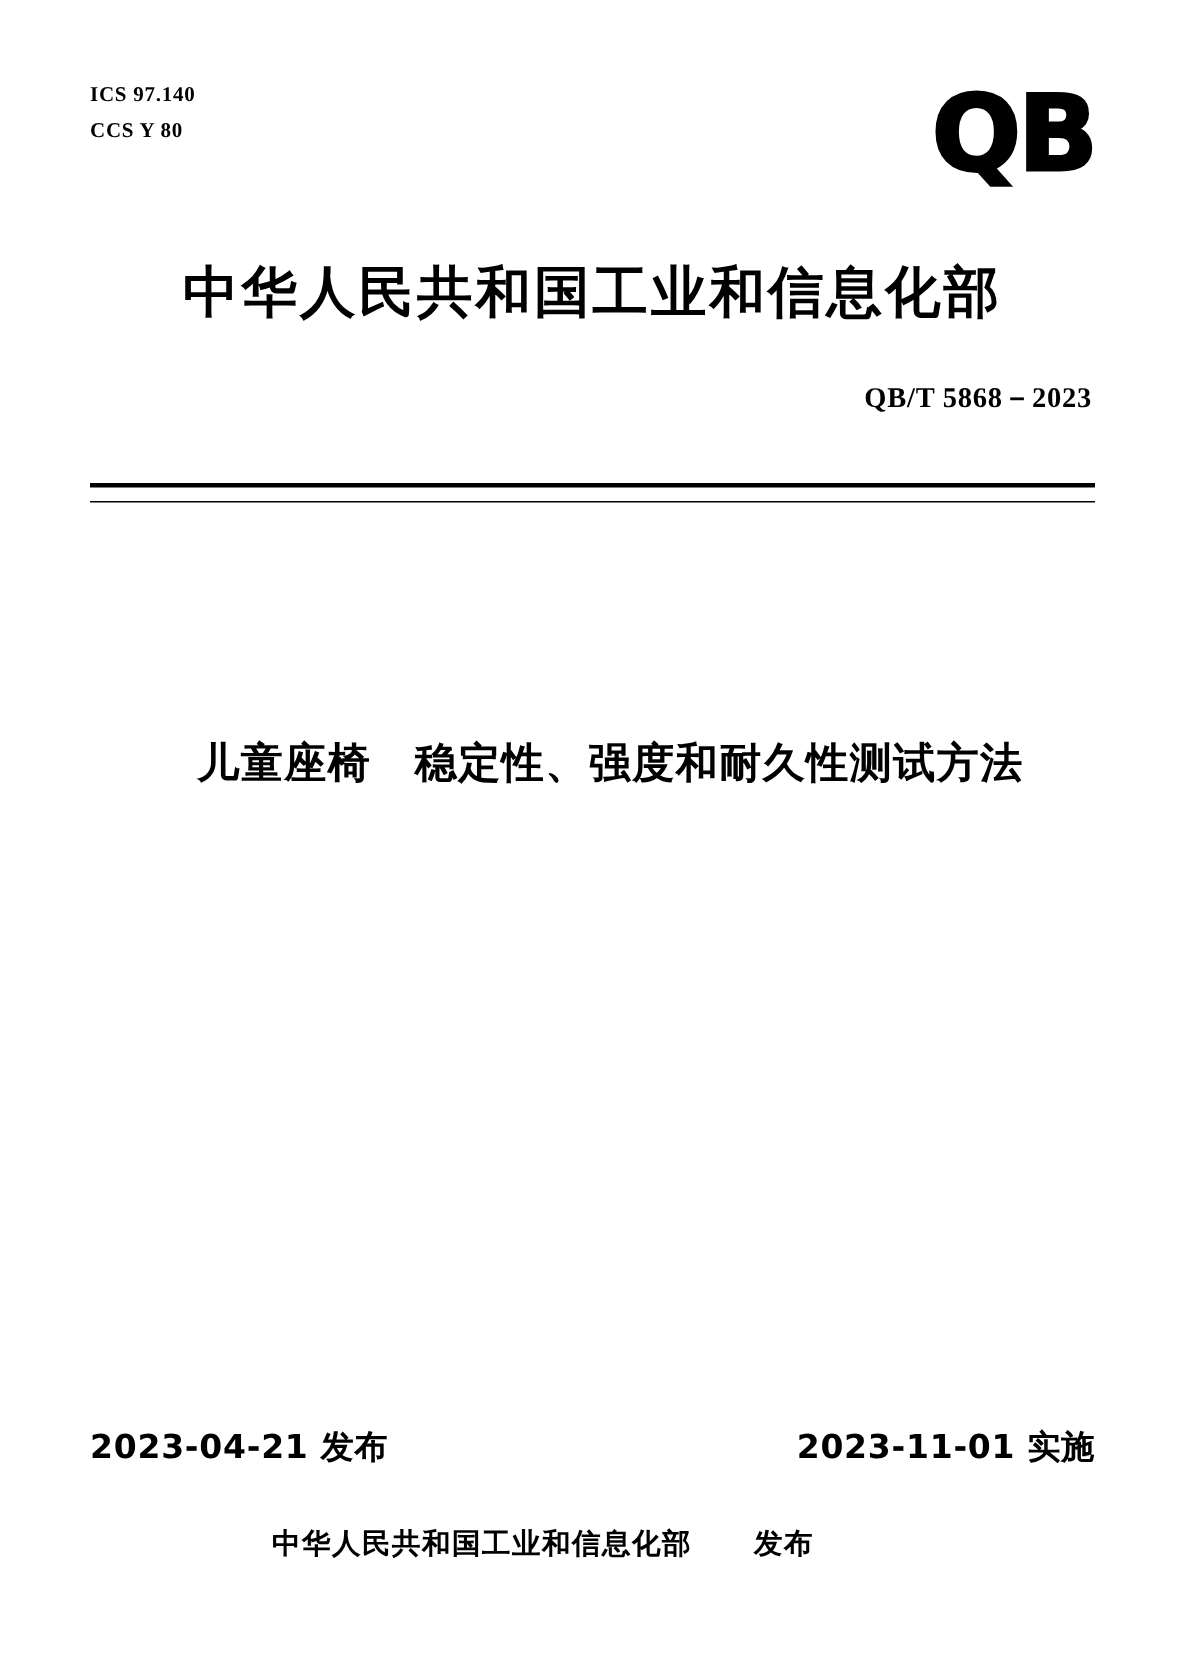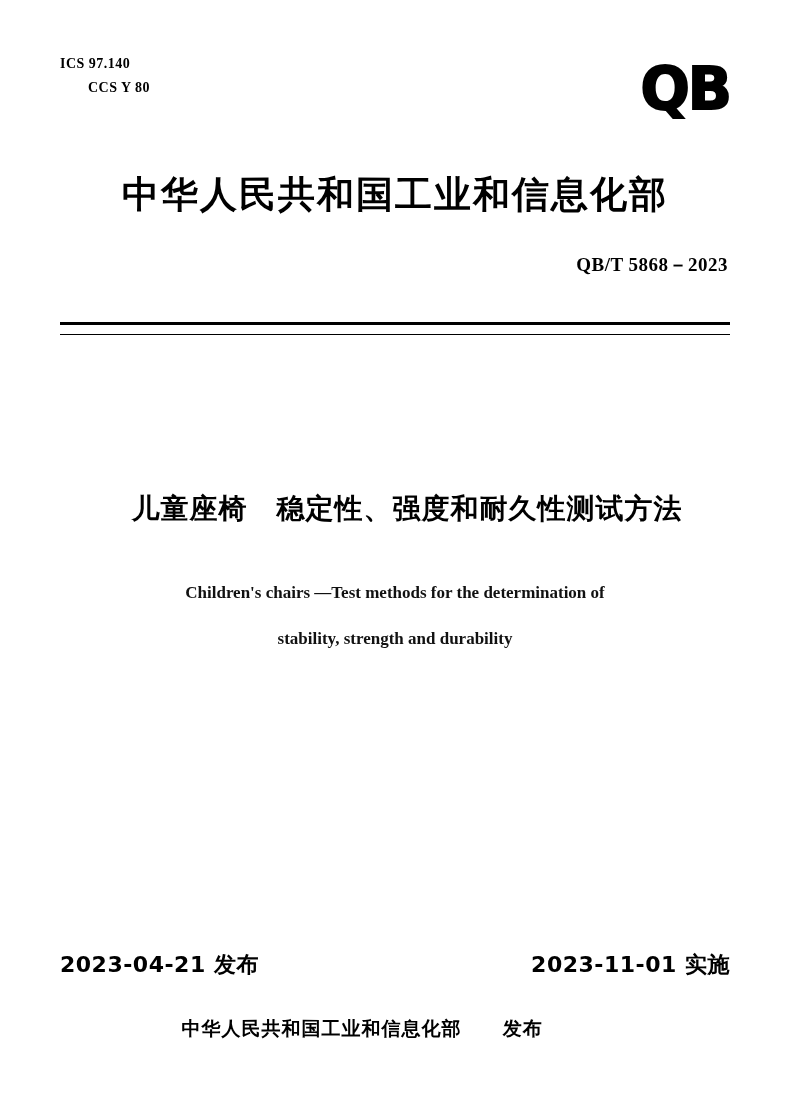--- a/index.html
+++ b/index.html
@@ -32,29 +32,29 @@
     width: 670px;
     height: 110px;
   }
   .ics-line, .ccs-line {
     font-family: "Liberation Serif", serif;
     font-weight: bold;
     font-size: 14px;
     letter-spacing: 0.5px;
     line-height: 20px;
   }
-  .ccs-line { margin-top: 4px; margin-left: 28px; }
+  .ccs-line { margin-top: 4px; }
 
   .qb-logo {
     position: absolute;
     right: 0;
     top: -4px;
     font-family: "DejaVu Sans", sans-serif;
     font-weight: bold;
-    font-size: 58px;
+    font-size: 70px;
     line-height: 78px;
     letter-spacing: -2px;
     color: #000;
     -webkit-text-stroke: 2px #000;
   }
 
   
   .std-title {
     position: absolute;
     left: 0;
@@ -166,24 +166,20 @@
 
   <div class="std-title">中华人民共和国工业和信息化部</div>
 
   <div class="std-number">QB/T 5868－2023</div>
 
   <div class="rule rule-thick"></div>
   <div class="rule rule-thin"></div>
 
   <div class="doc-title">儿童座椅　稳定性、强度和耐久性测试方法</div>
 
-  <div class="doc-title-en">
-    <span class="line1">Children's chairs —Test methods for the determination of</span>
-    <span class="line2">stability, strength and durability</span>
-  </div>
 
   <div class="footer-dates">
     <span class="date-text">2023-04-21 发布</span>
     <span class="date-text">2023-11-01 实施</span>
   </div>
 
   <div class="issuer">
     <span>中华人民共和国工业和信息化部</span>
     <span class="gap"></span>
     <span>发布</span>

